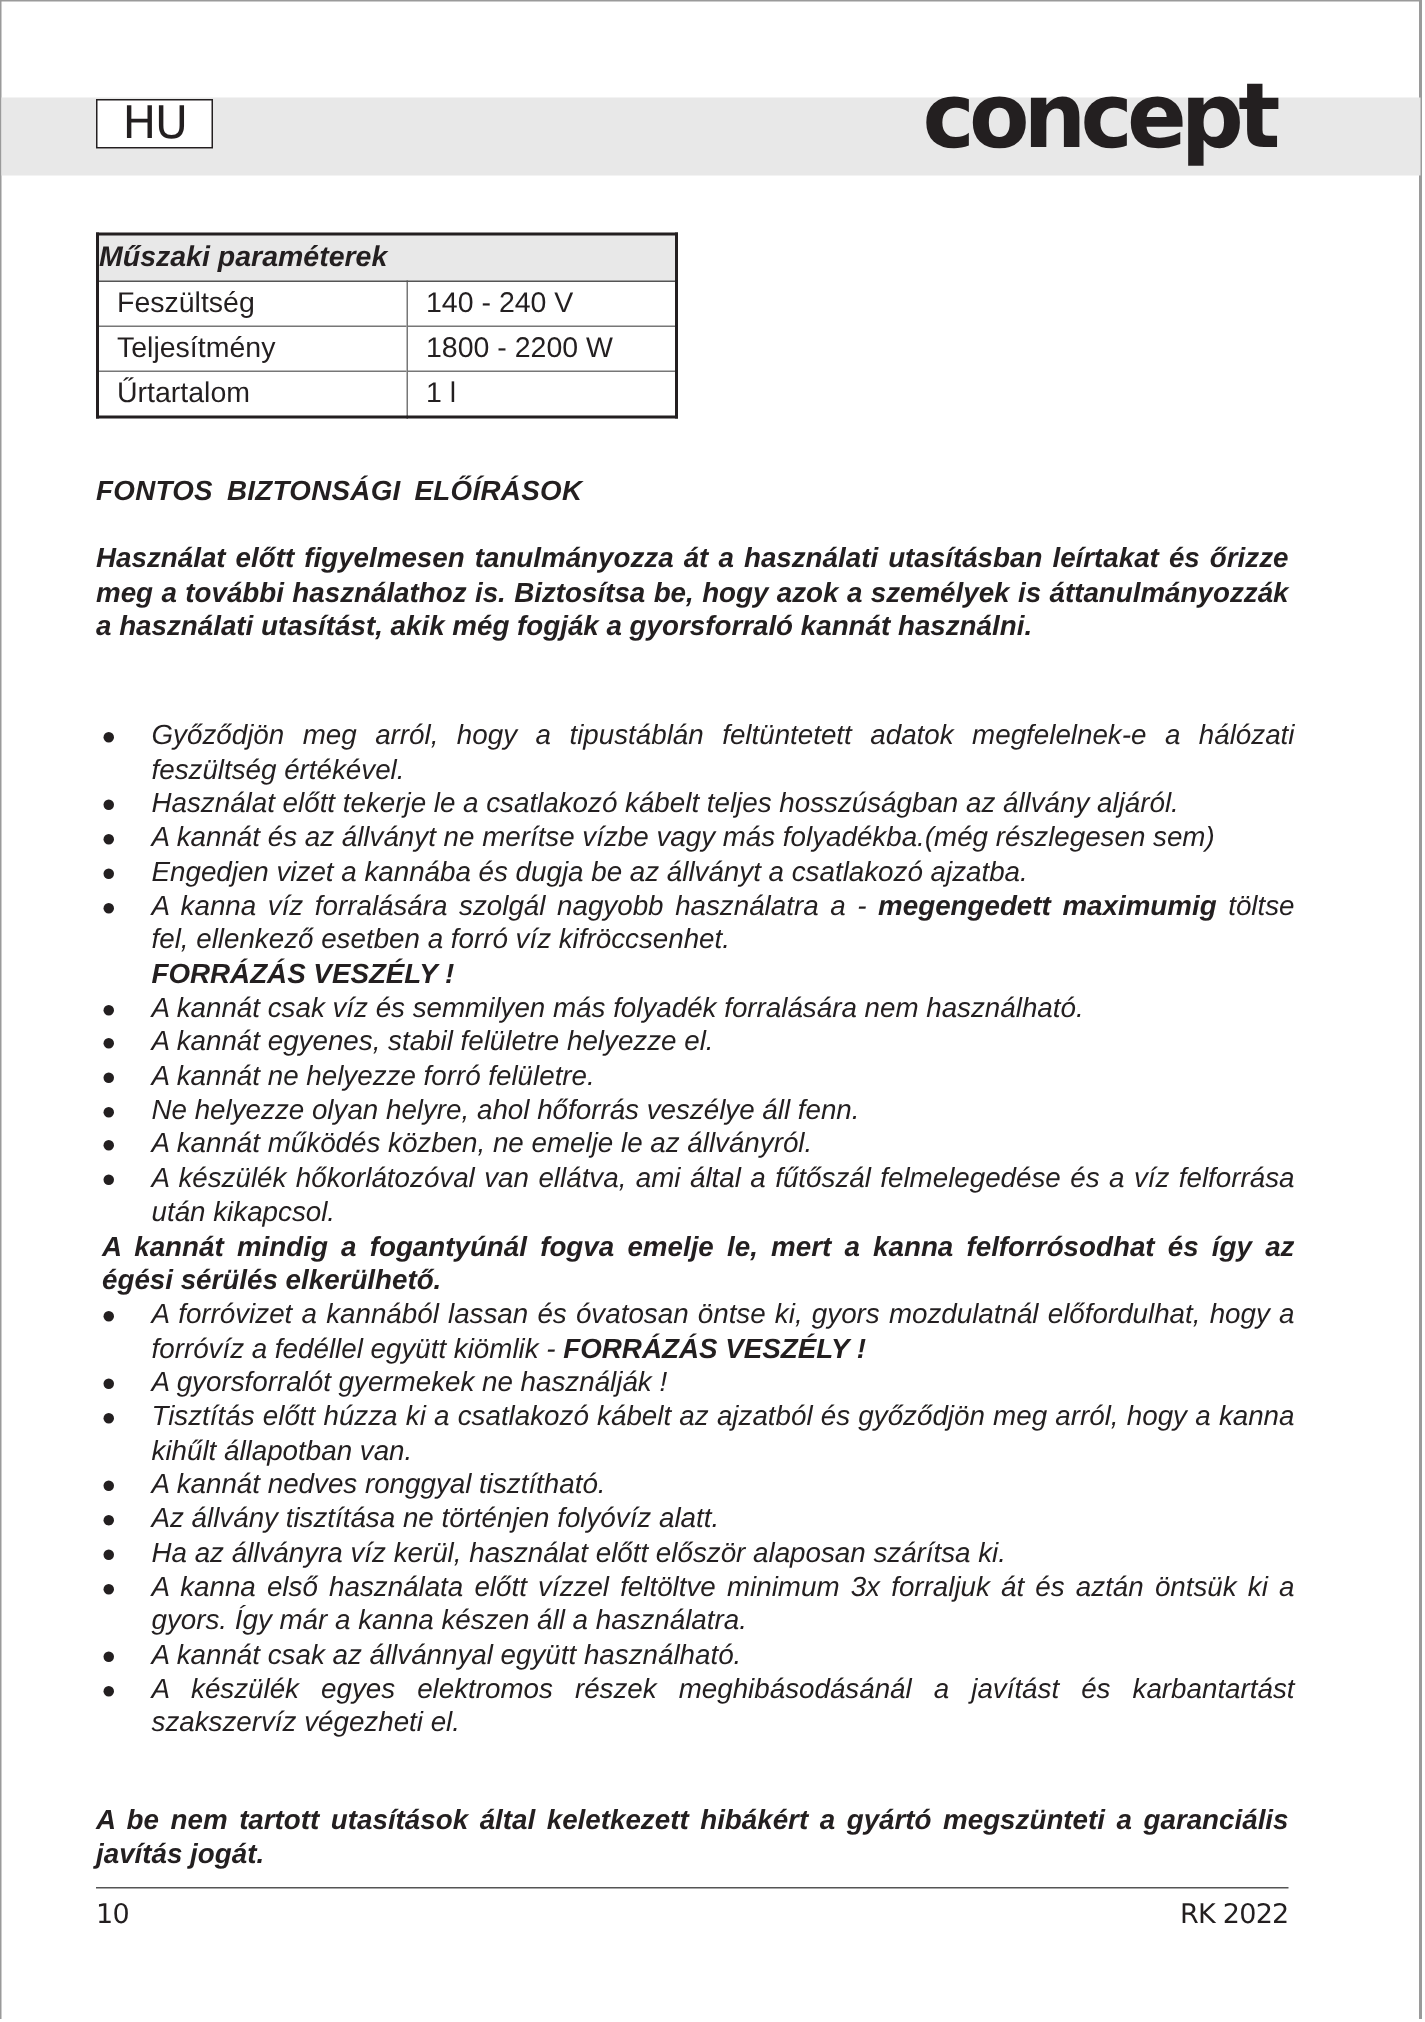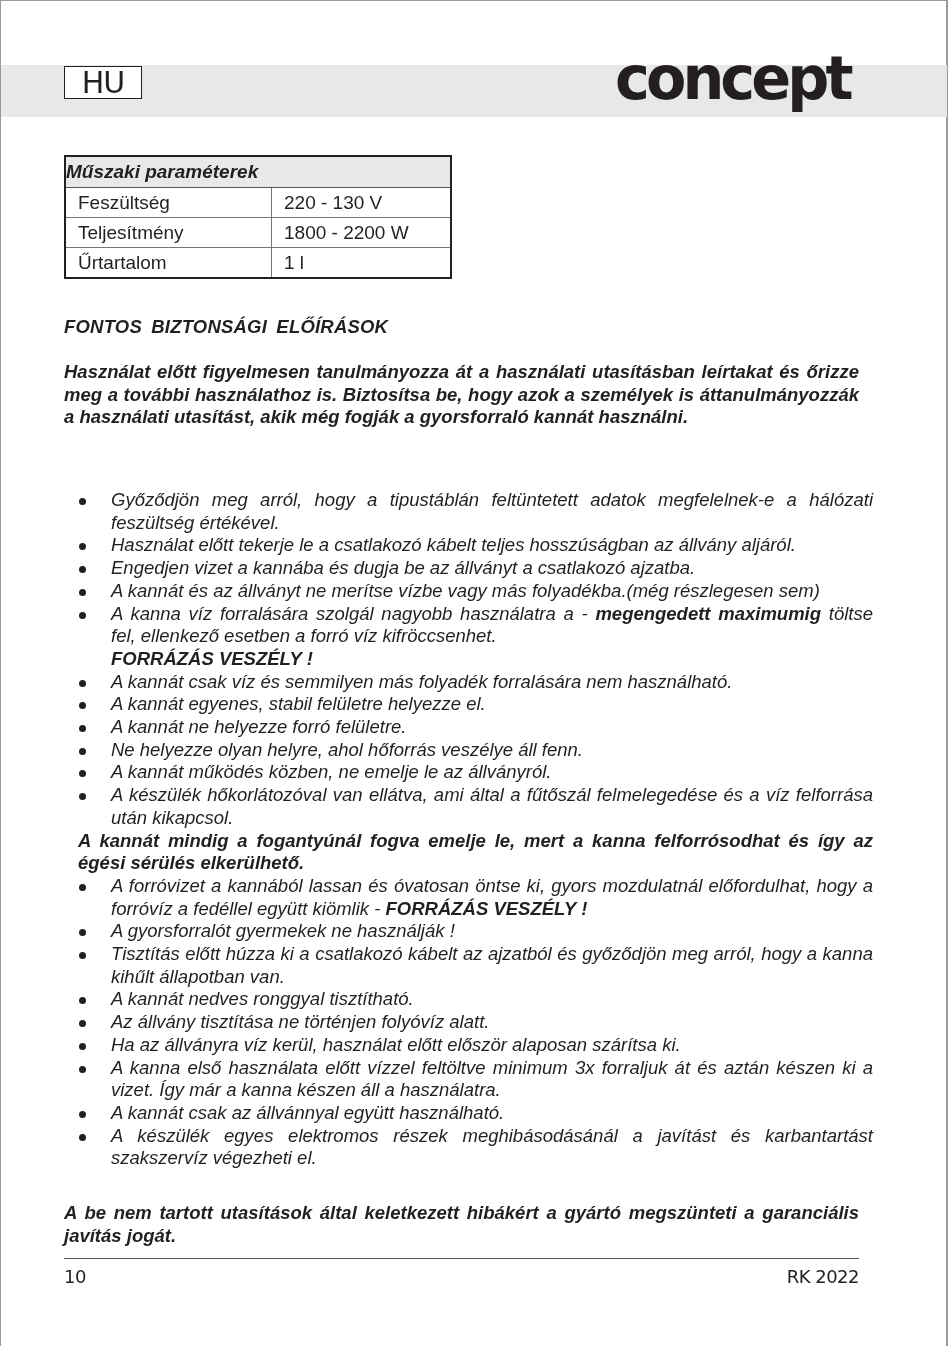--- a/index.html
+++ b/index.html
@@ -8,21 +8,21 @@
     .header-band { position: absolute; left: 1px; top: 65px; width: 946px; height: 52px; background: #e8e8e8; }
     .lang-box { position: absolute; left: 64px; top: 66px; width: 78px; height: 33px; border: 1.5px solid #231f20; background: #ffffff; box-sizing: border-box; display: flex; align-items: center; justify-content: center; font-family: "DejaVu Sans", sans-serif; font-size: 30px; letter-spacing: -1px; }
     .brand-logo { position: absolute; left: 615px; top: 48px; font-family: "DejaVu Sans", sans-serif; font-weight: bold; font-size: 60px; letter-spacing: -4px; color: #231f20; transform: scaleX(0.98); transform-origin: left top; line-height: 1; }
     .spec-table { position: absolute; left: 64px; top: 155px; width: 388px; border-collapse: collapse; border: 2px solid #231f20; }
     .spec-table th { background: #e8e8e8; font-weight: bold; font-style: italic; font-size: 19px; height: 30px; padding: 0; border-bottom: 1px solid #555; text-align: left; }
     .spec-table td { font-size: 19px; height: 29px; padding: 0 0 0 12px; border-top: 1px solid #777; }
     .spec-table td.label { width: 193px; border-right: 1px solid #777; }
     .section-title { position: absolute; left: 64px; top: 316px; font-size: 18.5px; font-weight: bold; font-style: italic; letter-spacing: 0.2px; word-spacing: 4px; }
     .text { position: absolute; left: 64px; width: 795px; font-size: 18.5px; line-height: 22.7px; font-style: italic; text-align: justify; }
     .intro { top: 361px; font-weight: bold; }
-    .bullets { position: absolute; left: 64px; top: 475px; width: 795px; margin: 14px; padding: 0; list-style: none; font-size: 18.5px; line-height: 22.7px; font-style: italic; }
+    .bullets { position: absolute; left: 64px; top: 475px; width: 795px; margin: 4px; padding: 0; list-style: none; font-size: 18.5px; line-height: 22.7px; font-style: italic; }
     .bullets li { position: relative; padding-left: 33px; text-align: justify; }
     .bullets li::before { content: ""; position: absolute; left: 1px; top: 9px; width: 7px; height: 7px; border-radius: 50%; background: #231f20; }
     .bullets li.no-bullet { padding-left: 0; font-weight: bold; font-style: italic; }
     .bullets li.no-bullet::before { display: none; }
     .bullets b { font-weight: bold; }
     .bold-block { display: block; font-weight: bold; }
     .warning { top: 1202px; font-weight: bold; }
     .footer-rule { position: absolute; left: 64px; top: 1258px; width: 795px; height: 1px; background: #555; }
     .page-number { position: absolute; left: 64px; top: 1266px; font-family: "DejaVu Sans", sans-serif; font-size: 18px; letter-spacing: -0.5px; }
     .model-code { position: absolute; right: 91px; top: 1266px; font-family: "DejaVu Sans", sans-serif; font-size: 18px; letter-spacing: -0.5px; }
@@ -38,57 +38,57 @@
 
 <table class="spec-table">
   <thead>
     <tr>
       <th colspan="2">Műszaki paraméterek</th>
     </tr>
   </thead>
   <tbody>
     <tr>
       <td class="label">Feszültség</td>
-      <td>220 - 130 V</td>
+      <td>140 - 240 V</td>
     </tr>
     <tr>
       <td class="label">Teljesítmény</td>
       <td>1800 - 2200 W</td>
     </tr>
     <tr>
       <td class="label">Űrtartalom</td>
       <td>1 l</td>
     </tr>
   </tbody>
 </table>
 
 <div class="section-title">FONTOS  BIZTONSÁGI  ELŐÍRÁSOK</div>
 
 <p class="text intro" style="margin:0">Használat előtt figyelmesen tanulmányozza át a használati utasításban leírtakat és őrizze meg a további használathoz is. Biztosítsa be, hogy azok a személyek is áttanulmányozzák a használati utasítást, akik még fogják a gyorsforraló kannát használni.</p>
 
 <ul class="bullets">
   <li>Győződjön meg arról, hogy a tipustáblán feltüntetett adatok megfelelnek-e a hálózati feszültség értékével.</li>
   <li>Használat előtt tekerje le  a csatlakozó kábelt teljes hosszúságban az állvány aljáról.</li>
+  <li>A kannát és az állványt ne merítse vízbe vagy más folyadékba.(még részlegesen sem)</li>
   <li>Engedjen vizet a kannába és dugja be az állványt a csatlakozó ajzatba.</li>
-  <li>A kannát és az állványt ne merítse vízbe vagy más folyadékba.(még részlegesen sem)</li>
   <li><span>A kanna víz forralására szolgál nagyobb használatra a - </span><b>megengedett maximumig</b><span> töltse fel, ellenkező esetben a forró víz kifröccsenhet.</span><span class="bold-block">FORRÁZÁS  VESZÉLY !</span></li>
   <li>A kannát csak víz és semmilyen más folyadék forralására nem használható.</li>
   <li>A kannát egyenes, stabil felületre helyezze el.</li>
   <li>A kannát ne helyezze forró felületre.</li>
   <li>Ne helyezze olyan helyre, ahol hőforrás veszélye áll fenn.</li>
   <li>A kannát működés közben, ne emelje le az állványról.</li>
   <li>A készülék hőkorlátozóval van ellátva, ami által a fűtőszál felmelegedése és a víz felforrása után kikapcsol.</li>
   <li class="no-bullet">A kannát mindig a fogantyúnál fogva emelje le, mert a kanna felforrósodhat és így az égési sérülés elkerülhető.</li>
   <li><span>A forróvizet a kannából lassan és óvatosan öntse ki, gyors mozdulatnál előfordulhat, hogy a forróvíz a fedéllel együtt kiömlik - </span><b>FORRÁZÁS  VESZÉLY !</b></li>
   <li>A gyorsforralót gyermekek ne használják !</li>
   <li>Tisztítás előtt húzza ki a csatlakozó kábelt az ajzatból és győződjön meg arról, hogy a kanna kihűlt állapotban van.</li>
   <li>A kannát nedves ronggyal tisztítható.</li>
   <li>Az állvány tisztítása  ne történjen  folyóvíz alatt.</li>
   <li>Ha az állványra víz kerül, használat előtt először alaposan szárítsa ki.</li>
-  <li>A kanna első használata előtt  vízzel feltöltve minimum 3x forraljuk át és aztán készen ki a vizet. Így már a kanna készen áll a használatra.</li>
+  <li>A kanna első használata előtt  vízzel feltöltve minimum 3x forraljuk át és aztán öntsük ki a gyors. Így már a kanna készen áll a használatra.</li>
   <li>A kannát csak az állvánnyal együtt használható.</li>
   <li>A készülék egyes elektromos részek meghibásodásánál a javítást és karbantartást szakszervíz végezheti el.</li>
 </ul>
 
 <p class="text warning" style="margin:0">A be nem tartott utasítások által keletkezett hibákért a gyártó megszünteti a garanciális javítás jogát.</p>
 
 <div class="footer-rule"></div>
 <div class="page-number">10</div>
 <div class="model-code">RK 2022</div>
 

